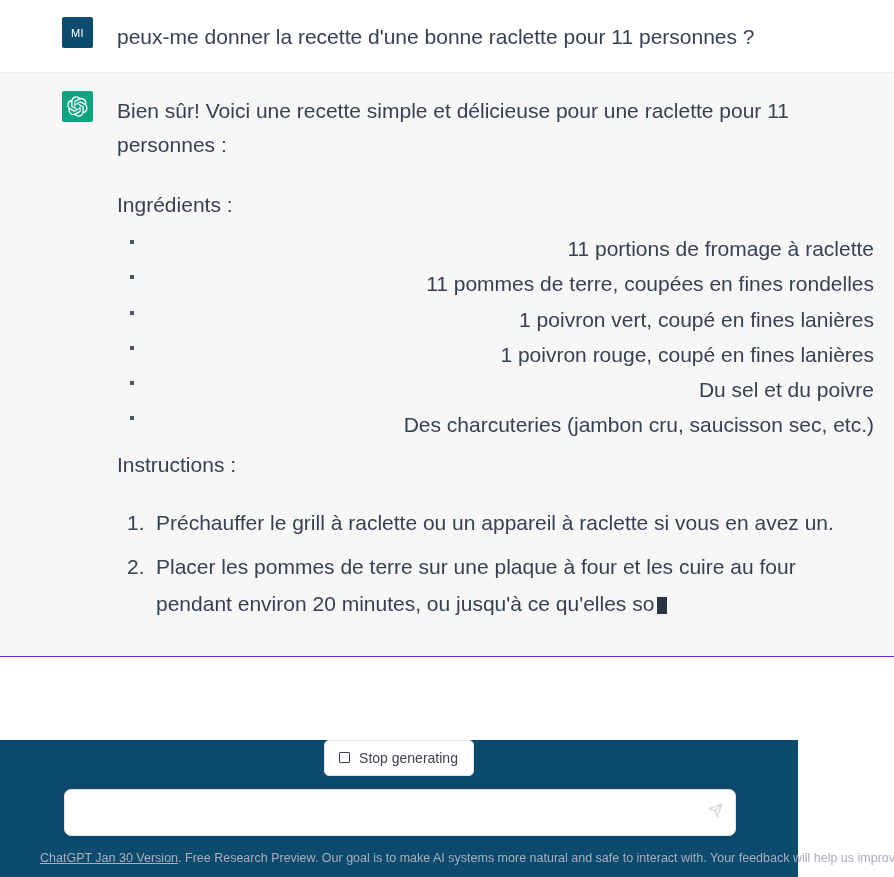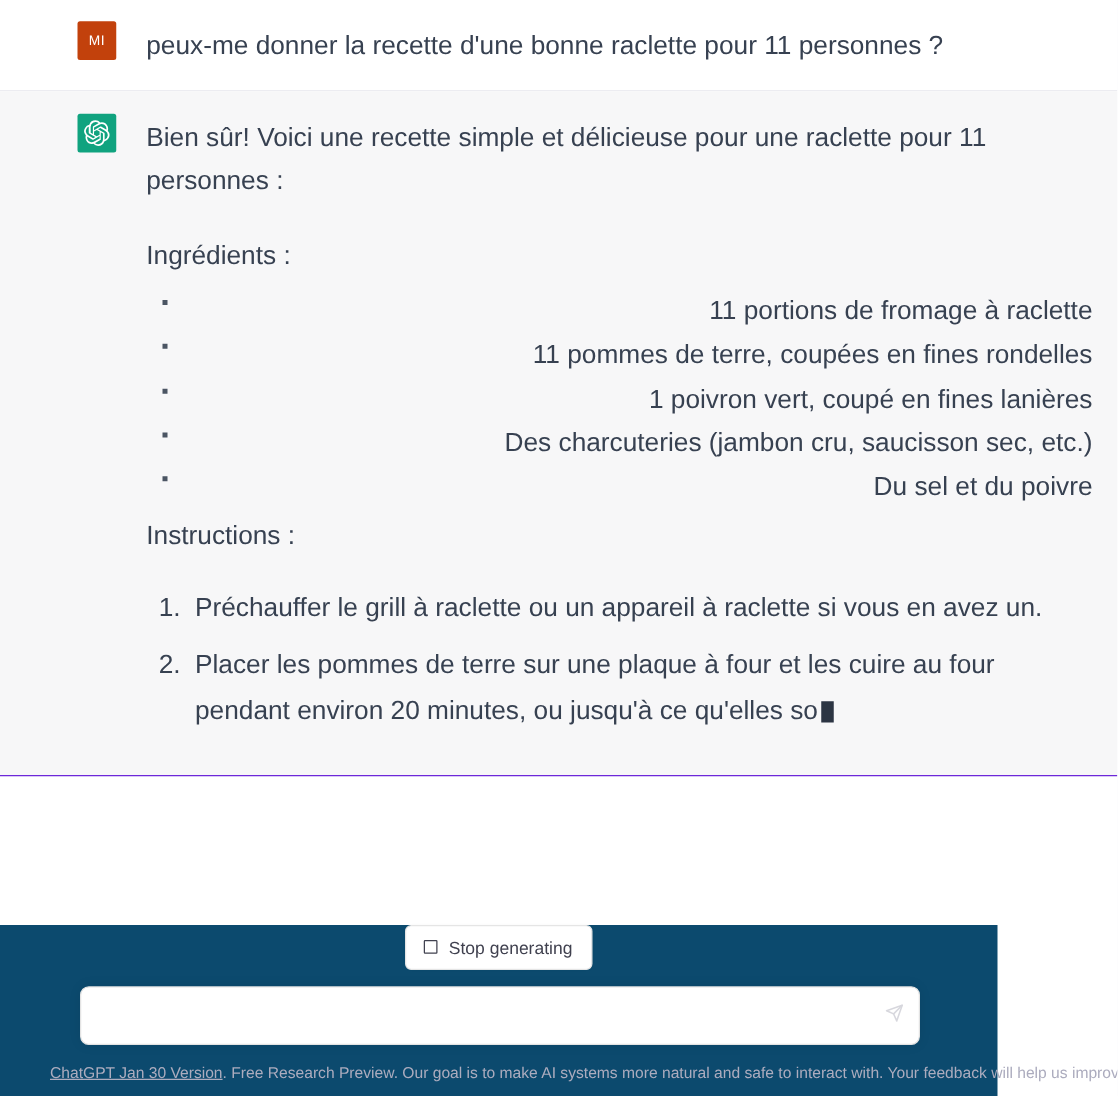--- a/index.html
+++ b/index.html
@@ -57,21 +57,21 @@
     min-width: 31px;
     border-radius: 2px;
     display: flex;
     align-items: center;
     justify-content: center;
     margin-right: 24px;
     margin-top: -2px;
     user-select: none;
   }
   .avatar.user-avatar {
-    background: #c2410c;
+    background: #0c4a6e;
     color: #ffffff;
     font-size: 11px;
     letter-spacing: 0.4px;
     font-weight: 400;
   }
   .avatar.bot-avatar {
     background: #10a37f;
   }
   .avatar.bot-avatar svg { display: block; }
 
@@ -261,22 +261,23 @@
 
         <div class="msg-body">
           <p>Bien sûr! Voici une recette simple et délicieuse pour une raclette pour 11 personnes :</p>
 
           <p class="section-label">Ingrédients :</p>
 
           <ul>
             <li>11 portions de fromage à raclette</li>
             <li>11 pommes de terre, coupées en fines rondelles</li>
             <li>1 poivron vert, coupé en fines lanières</li>
+            <li>1 poivron rouge, coupé en fines lanières</li>
+            <li>Du sel et du poivre</li>
             <li>Des charcuteries (jambon cru, saucisson sec, etc.)</li>
-            <li>Du sel et du poivre</li>
           </ul>
 
           <p class="section-label">Instructions :</p>
 
           <ol>
             <li>Préchauffer le grill à raclette ou un appareil à raclette si vous en avez un.</li>
             <li><span>Placer les pommes de terre sur une plaque à four et les cuire au four pendant environ 20 minutes, ou jusqu'à ce qu'elles so</span><span class="cursor-block"></span></li>
           </ol>
         </div>
       </div>

